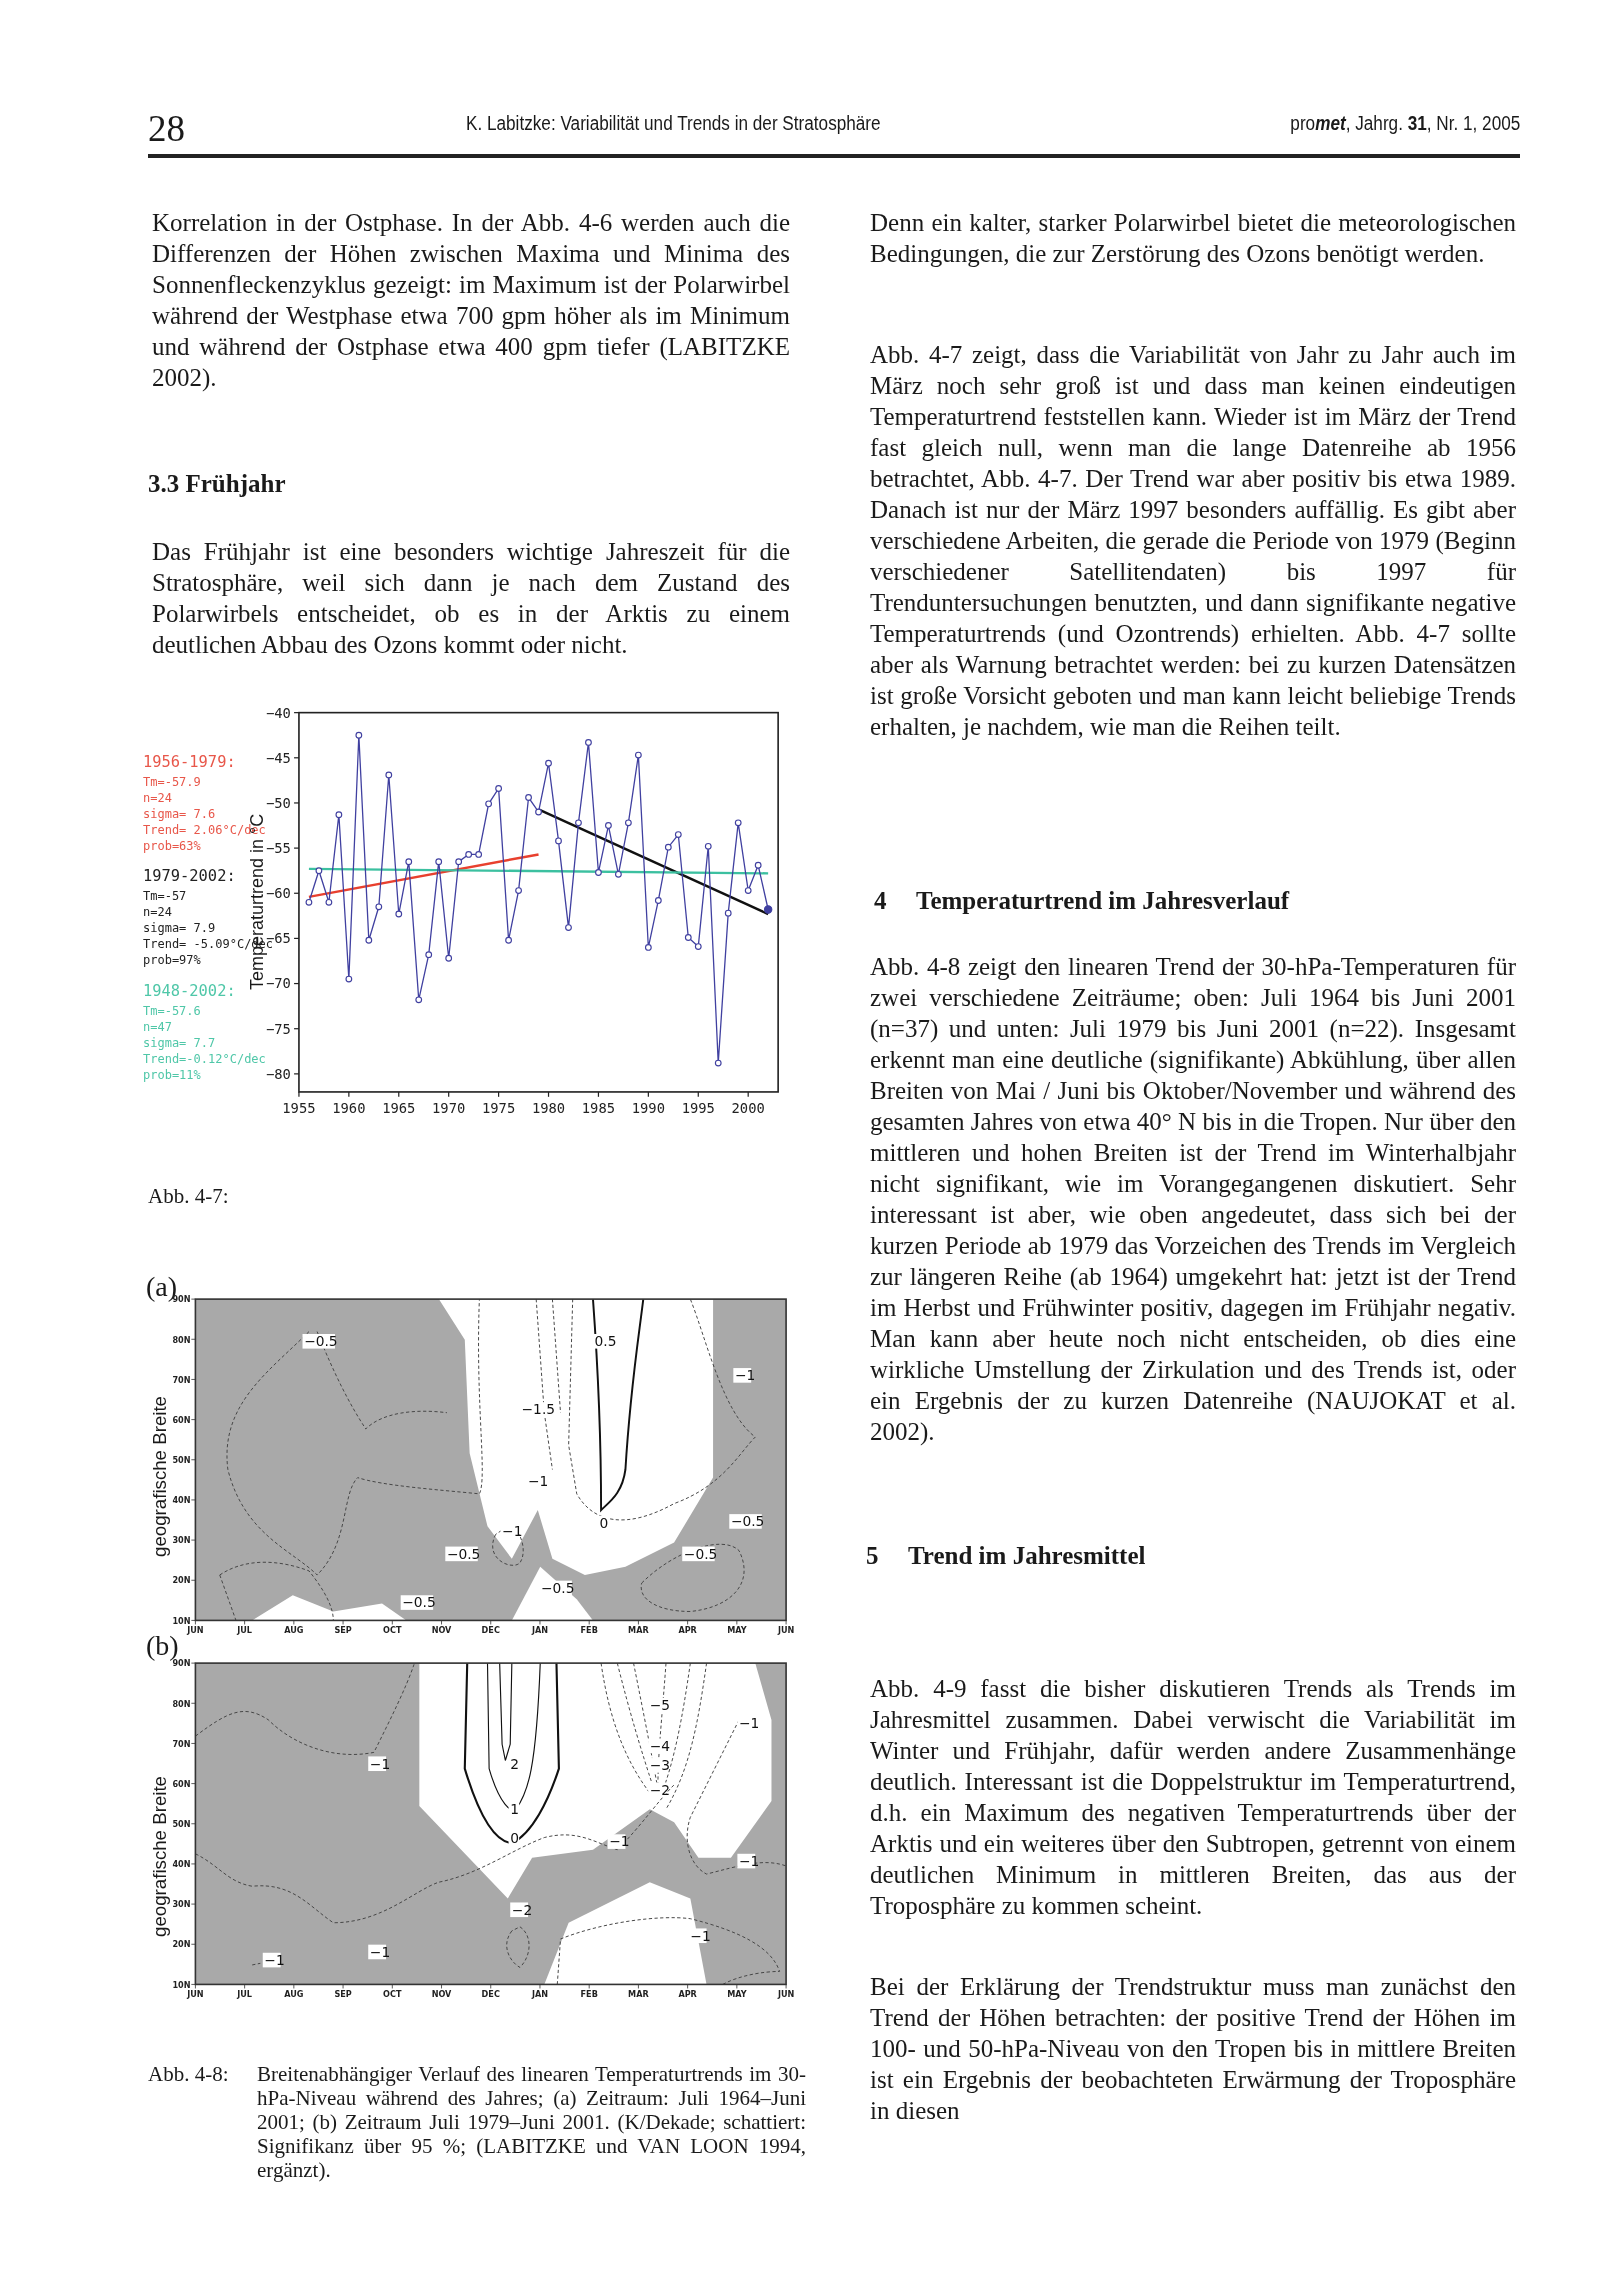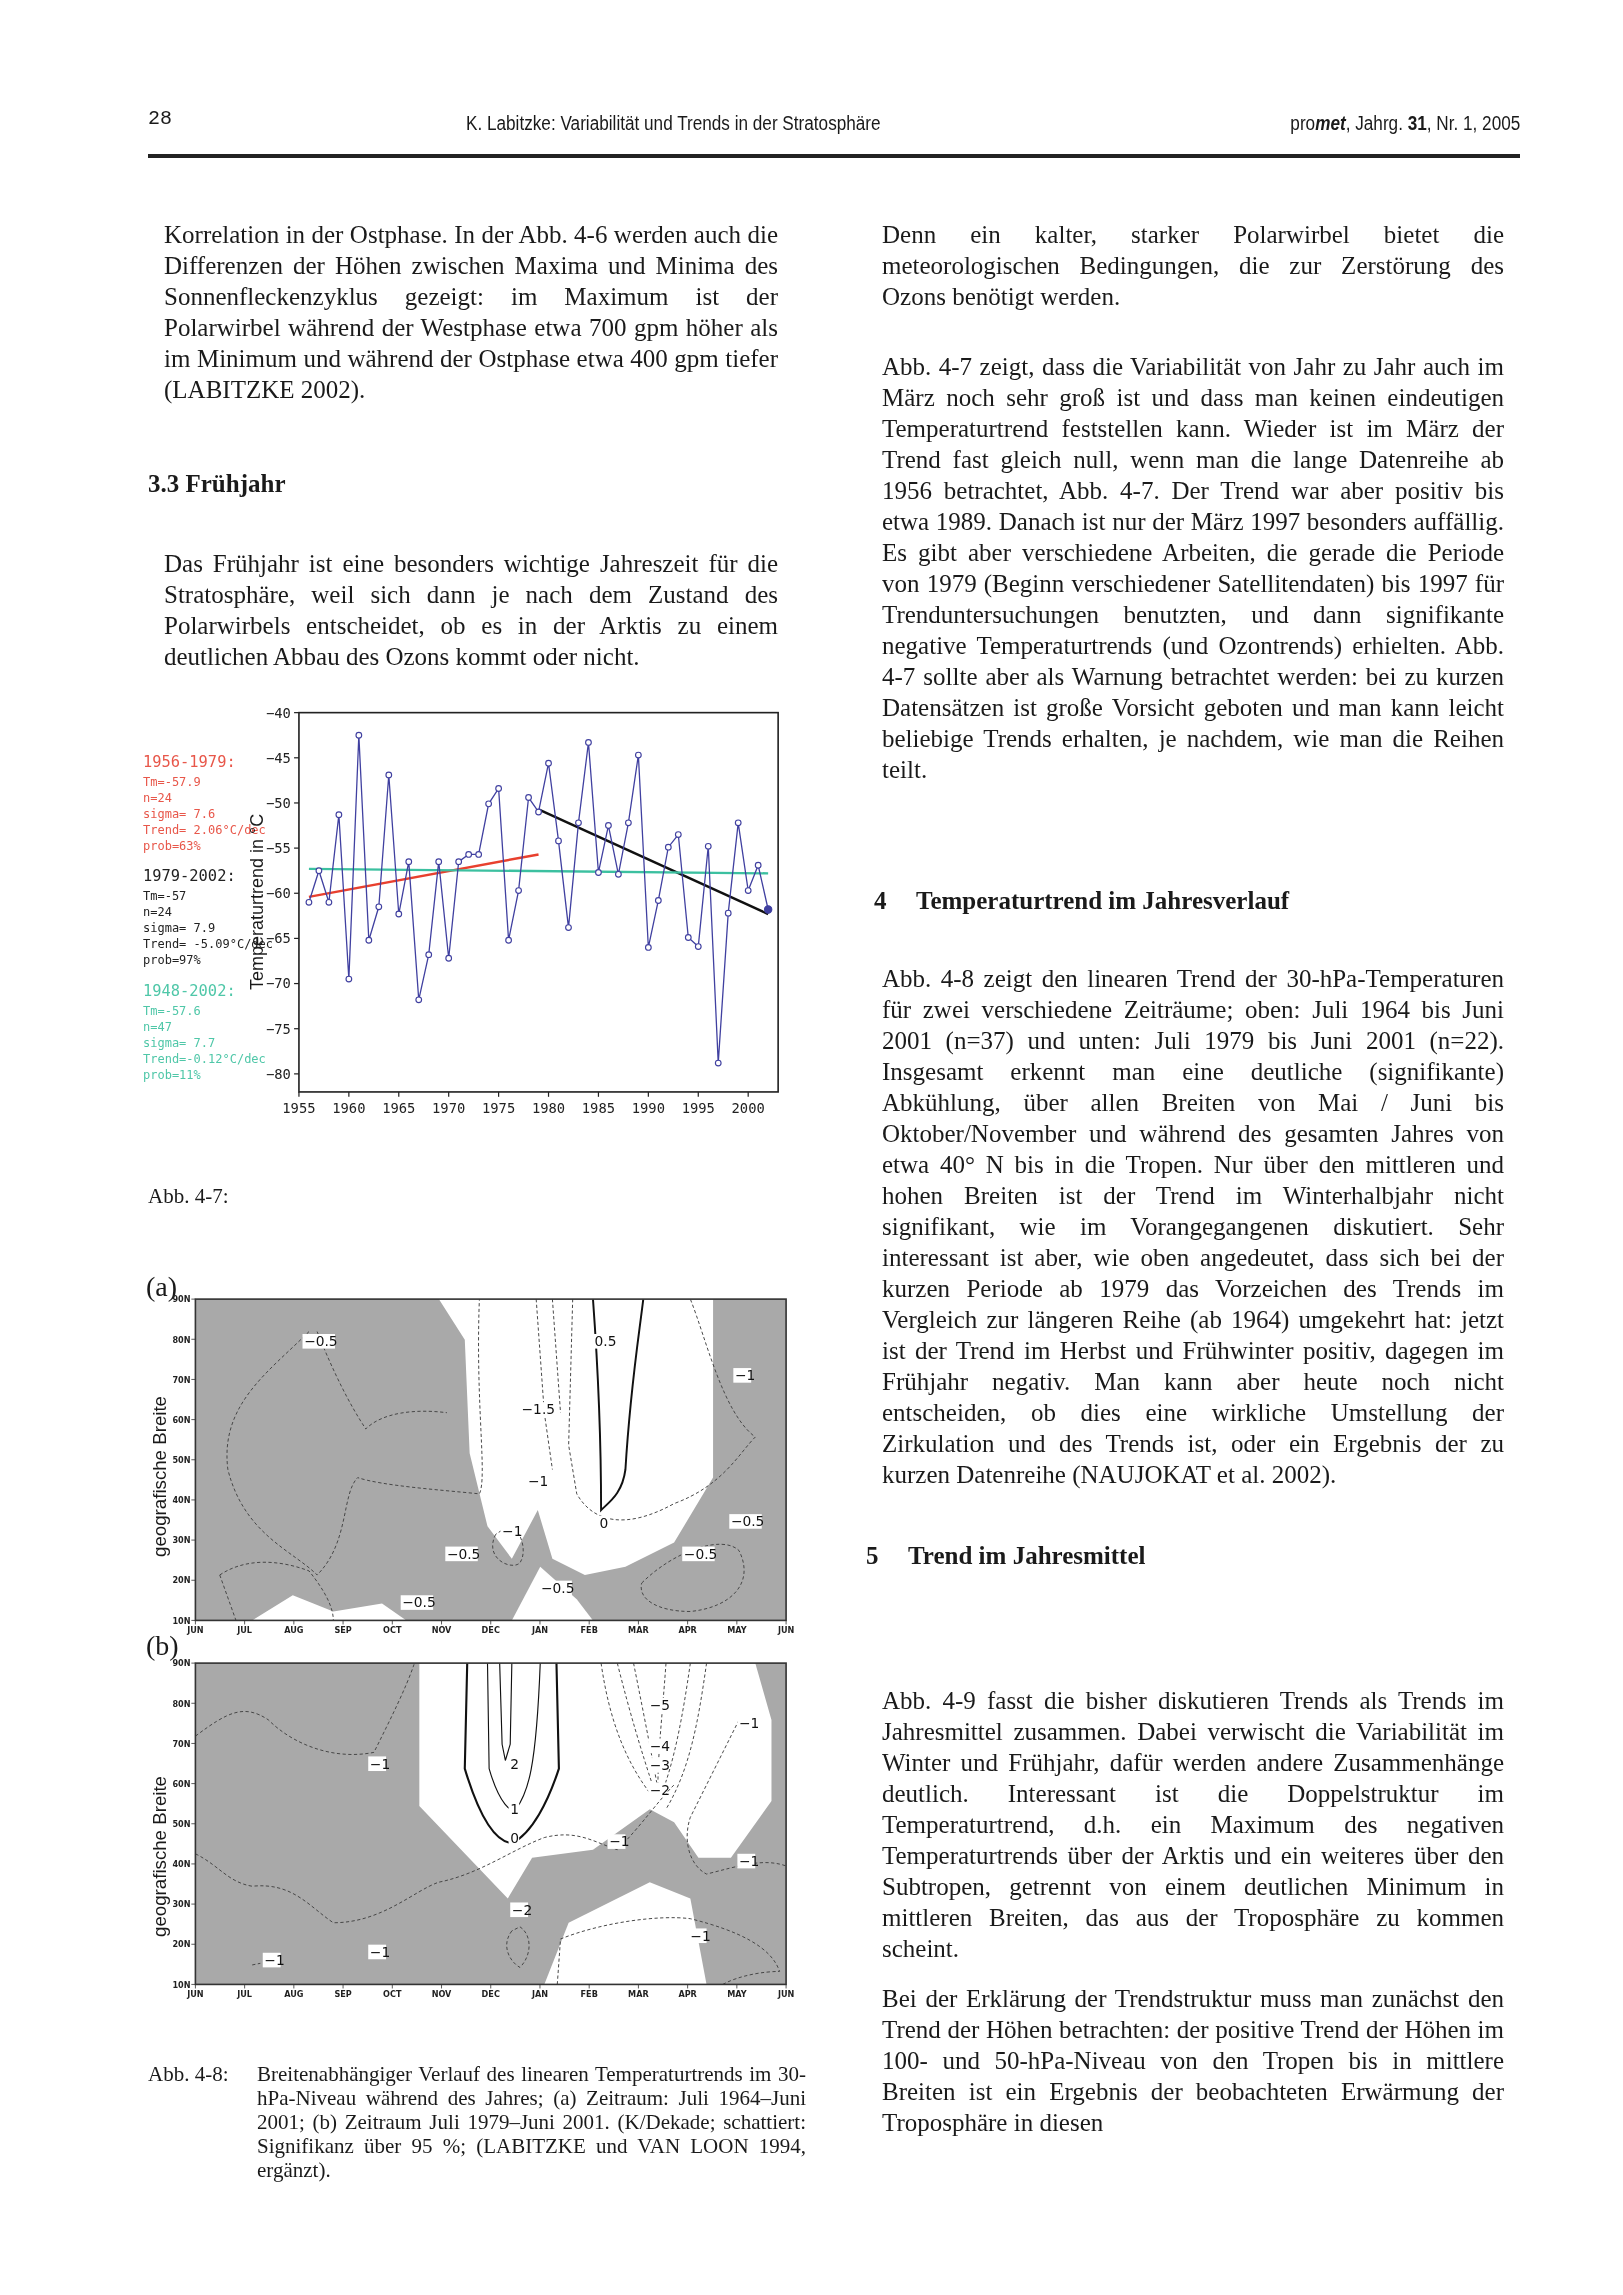--- a/index.html
+++ b/index.html
@@ -1,30 +1,30 @@
 <!DOCTYPE html>
 <html style="font-size:13px"><head>
 <meta charset="utf-8">
 <style>
   html, body { margin: 0; padding: 0; background: #ffffff; }
   body { width: 1624px; height: 2295px; position: relative; overflow: hidden; color: #1a1a1a; }
 
   
   .hdr { position: absolute; top: 107px; left: 148px; width: 1372px; height: 32px; }
-  .hdr .pg { position: absolute; left: 0; top: 0; font-size: 20px; font-family: Liberation Mono, monospace; }
+  .hdr .pg { position: absolute; left: 0; top: 0; font-size: 37px; font-family: Liberation Serif, serif; }
   .hdr .ttl { position: absolute; left: 318px; top: 4.9px; font-size: 19.5px; font-family: "Liberation Sans", sans-serif; transform: scaleX(0.88); transform-origin: left; }
   .hdr .jr { position: absolute; right: 0; top: 4.9px; font-size: 19.5px; font-family: "Liberation Sans", sans-serif; transform: scaleX(0.88); transform-origin: right; }
   .hdr .jr b i { font-style: italic; }
   .rule { position: absolute; top: 154px; left: 148px; width: 1372px; height: 4px; background: #222; }
 
   
   .col { position: absolute; font-family: "Liberation Serif", serif; font-size: 25px; line-height: 31px; text-align: justify; }
   .colL { left: 148px; width: 646px; }
   .colR { left: 866px; width: 654px; }
-  .col p { margin: 16px; }
+  .col p { margin: 4px; }
   .h3 { font-weight: bold; font-size: 25px; }
   .h2 { font-weight: bold; font-size: 25px; }
   .h2 .num { display: inline-block; width: 42px; }
 
   
   .fig47 { position: absolute; left: 143px; top: 702px; width: 666px; height: 455px; }
   .stats { position: absolute; left: 0; top: 49px; font-family: "DejaVu Sans Mono", monospace; font-size: 12px; line-height: 16px; }
   .stats .grp { margin-bottom: 11.4px; }
   .stats .gt { font-size: 15.4px; line-height: 23px; }
   .ylab { position: absolute; left: 104px; top: 288px; transform: rotate(-90deg); transform-origin: left top; font-family: "Liberation Sans", sans-serif; font-size: 18px; white-space: nowrap; }

